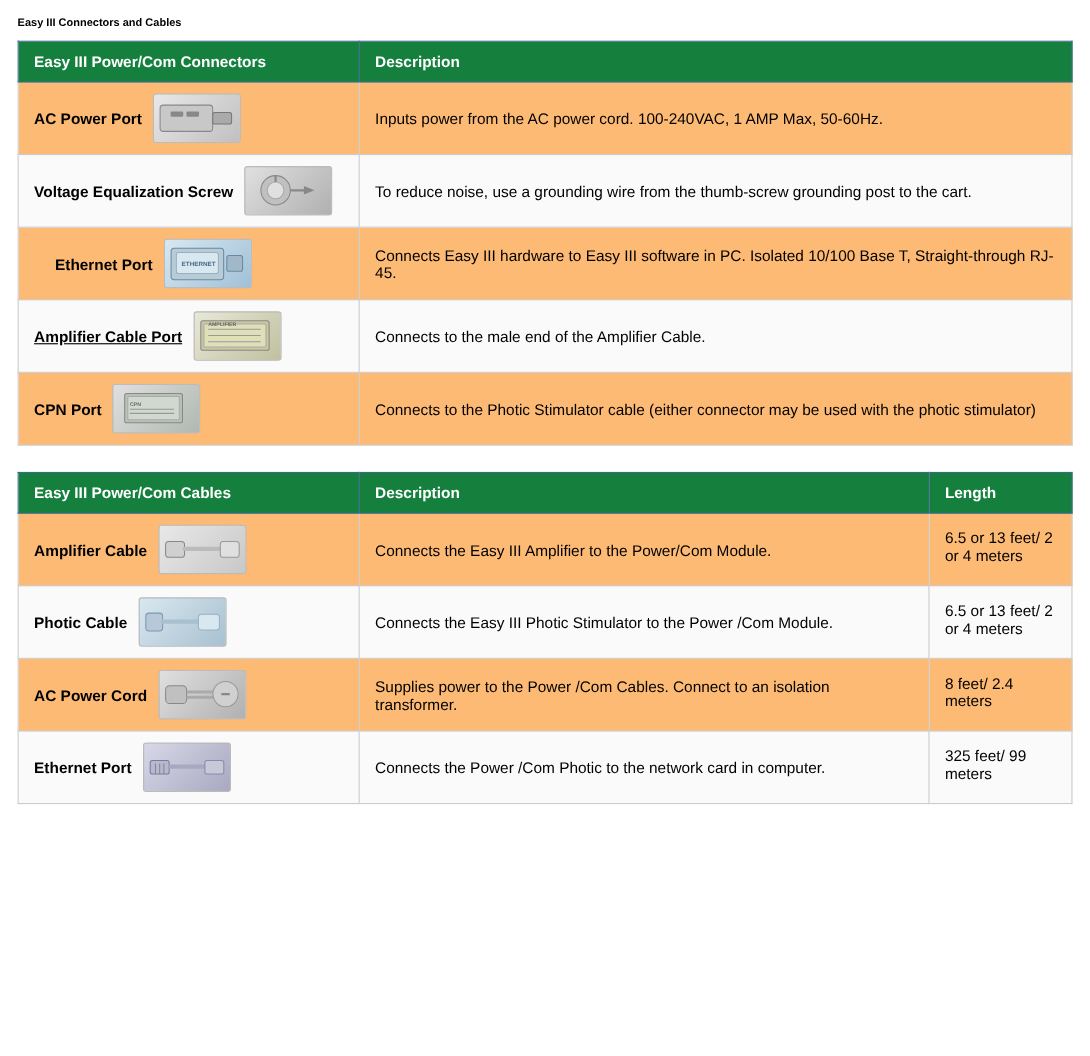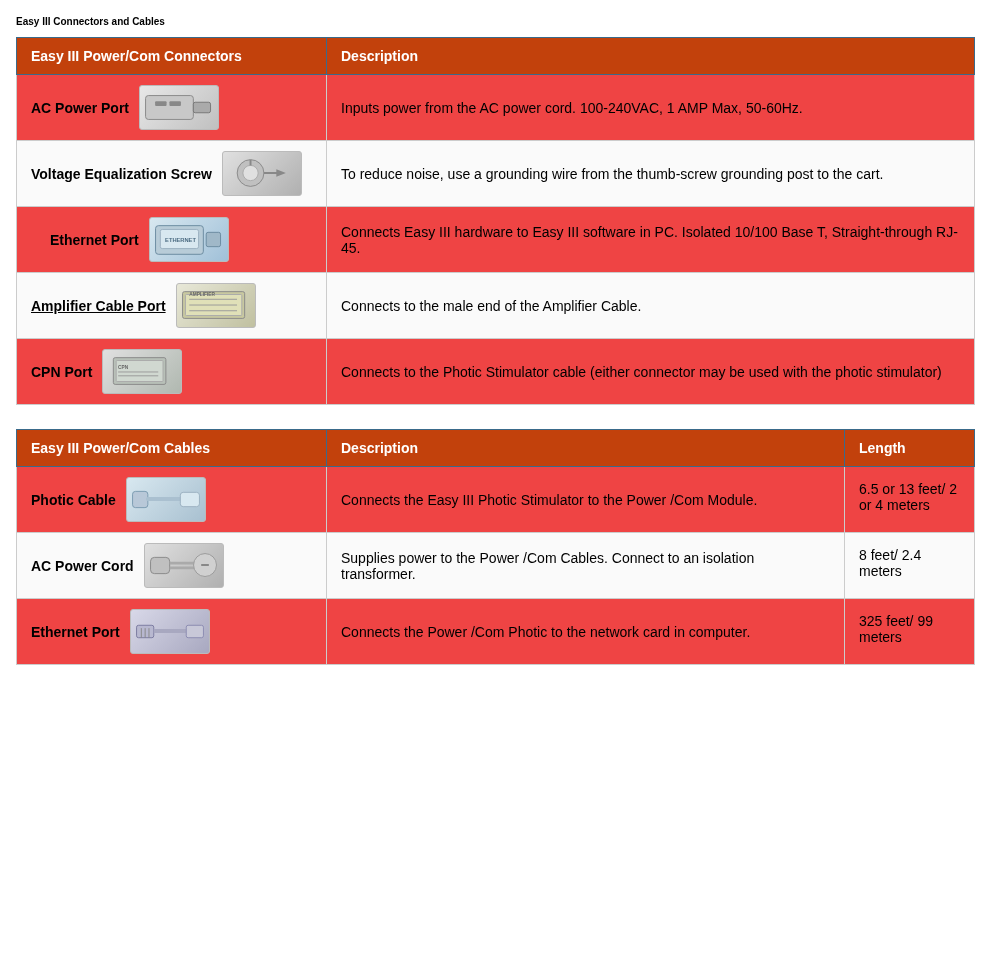--- a/index.html
+++ b/index.html
@@ -15,34 +15,34 @@
       font-weight: bold;
       margin-bottom: 10px;
     }
     table {
       width: 100%;
       border-collapse: collapse;
       margin-bottom: 24px;
       border: 1px solid #999;
     }
     thead tr th {
-      background-color: #c2410c;
+      background-color: #15803d;
       color: #fff;
       font-weight: bold;
       padding: 10px 14px;
       text-align: left;
       border: 1px solid #3a6a8a;
     }
     tbody tr td {
       padding: 10px 14px;
       border: 1px solid #ccc;
       vertical-align: middle;
     }
     tbody tr {
-      background: #ef4444;
+      background: #fdba74;
     }
     tbody tr:nth-child(even) {
       background: #fafafa;
     }
     .col-name {
       width: 310px;
       font-weight: bold;
     }
     .col-desc {
       width: auto;
@@ -203,20 +203,36 @@
 
 <table>
   <thead>
     <tr>
       <th style="width:310px;">Easy III Power/Com Cables</th>
       <th>Description</th>
       <th style="width:130px;">Length</th>
     </tr>
   </thead>
   <tbody id="cables-tbody">
+  <tr>
+        <td class="col-name">
+          <div class="name-cell">
+    <span style="font-weight:bold;">Amplifier Cable</span>
+    <span class="icon-placeholder icon-amp-cable">
+      <svg viewBox="0 0 80 45">
+                <rect x="5" y="15" width="18" height="15" rx="3" fill="#d0d0d0" stroke="#888"></rect>
+                <line x1="23" y1="22" x2="57" y2="22" stroke="#bbb" stroke-width="4" stroke-linecap="round"></line>
+                <rect x="57" y="15" width="18" height="15" rx="3" fill="#e0e0e0" stroke="#999"></rect>
+              </svg>
+    </span>
+  </div>
+        </td>
+        <td class="col-desc">Connects the Easy III Amplifier to the Power/Com Module.</td>
+        <td class="col-length">6.5 or 13 feet/ 2 or 4 meters</td>
+      </tr>
       <tr>
         <td class="col-name">
           <div class="name-cell">
     <span style="font-weight:bold;">Photic Cable</span>
     <span class="icon-placeholder icon-photic-cable">
       <svg viewBox="0 0 80 45">
                 <rect x="5" y="14" width="16" height="17" rx="3" fill="#b8c8d8" stroke="#7a9ab0"></rect>
                 <line x1="21" y1="22" x2="55" y2="22" stroke="#aac0d0" stroke-width="4" stroke-linecap="round"></line>
                 <rect x="55" y="15" width="20" height="15" rx="3" fill="#d8e8f0" stroke="#9ab0c0"></rect>
               </svg>

